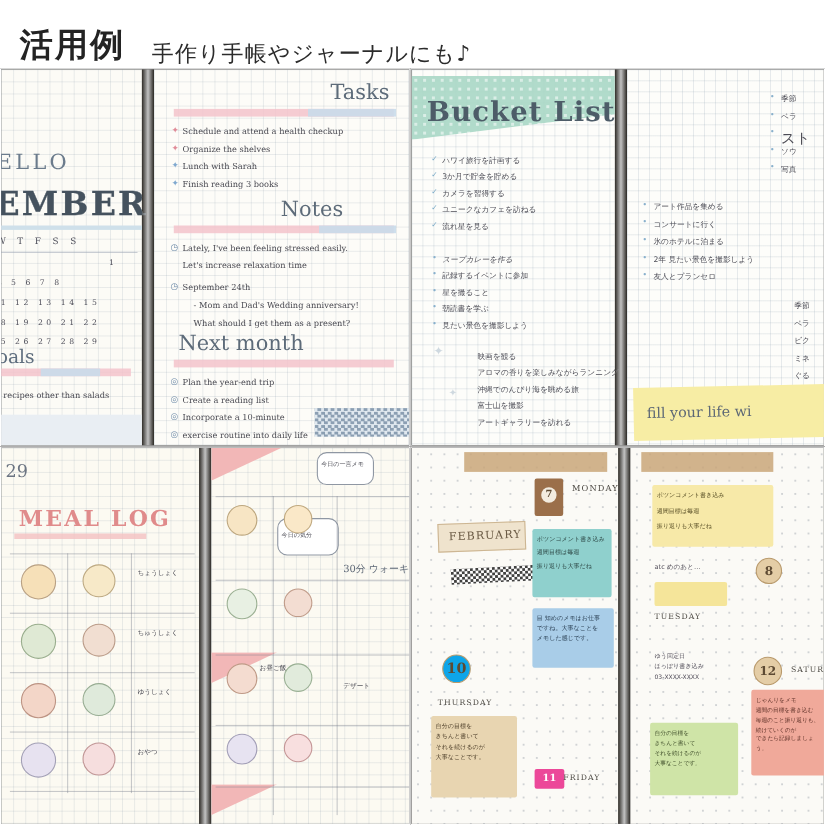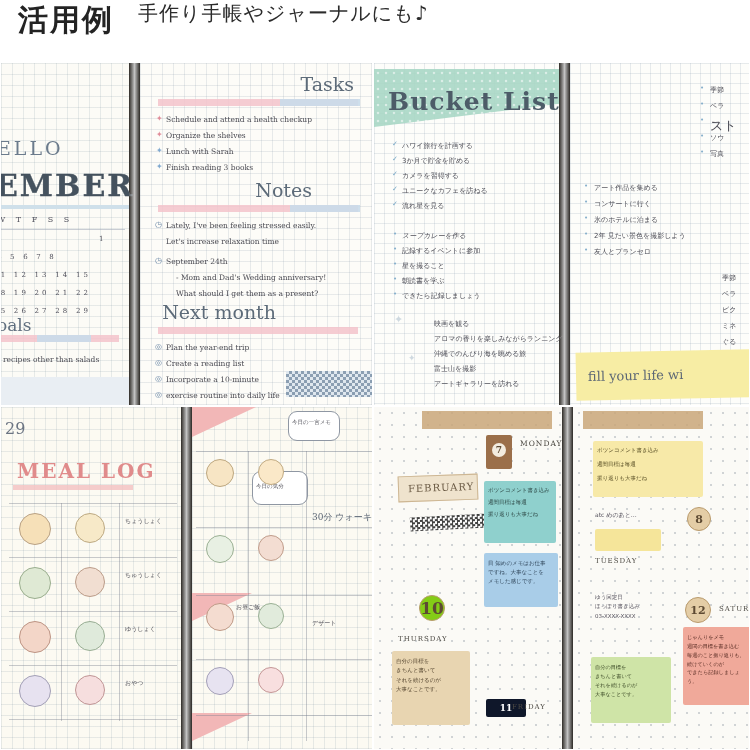--- a/index.html
+++ b/index.html
@@ -16,21 +16,21 @@
     background: #ffffff;
   }
 
   
   .header {
     position: absolute;
     left: 0; top: 0;
     width: 629px; height: 62px;
     background: #ffffff;
     display: flex;
-    align-items: flex-start;
+    align-items: flex-end;
     padding-left: 18px;
   }
   .header-title {
     font-size: 30px;
     font-weight: bold;
     color: #232323;
     letter-spacing: 2px;
     font-family: "DejaVu Sans", sans-serif;
   }
   .header-sub {
@@ -263,21 +263,21 @@
           <div class="bullet" style="left:18px; top:77px; font-size:7px; color:#78a9c7;">✓</div>
           <div class="bullet" style="left:18px; top:92px; font-size:7px; color:#78a9c7;">✓</div>
           <div class="bullet" style="left:18px; top:107px; font-size:7px; color:#78a9c7;">✓</div>
           <div class="bullet" style="left:18px; top:122px; font-size:7px; color:#78a9c7;">✓</div>
           <div class="bullet" style="left:18px; top:137px; font-size:7px; color:#78a9c7;">✓</div>
 
           <div class="jp" style="left:28px; top:168px; font-size:7px;font-style:italic;">スープカレーを作る</div>
           <div class="jp" style="left:28px; top:183px; font-size:7px;">記録するイベントに参加</div>
           <div class="jp" style="left:28px; top:198px; font-size:7px;">星を撮ること</div>
           <div class="jp" style="left:28px; top:213px; font-size:7px;">朝読書を学ぶ</div>
-          <div class="jp" style="left:28px; top:228px; font-size:7px;">できたら記録しましょう</div>
+          <div class="jp" style="left:28px; top:228px; font-size:7px;">見たい景色を撮影しよう</div>
           <div class="bullet" style="left:19px; top:167px; font-size:7px; color:#88b0cc;">•</div>
           <div class="bullet" style="left:19px; top:182px; font-size:7px; color:#88b0cc;">•</div>
           <div class="bullet" style="left:19px; top:197px; font-size:7px; color:#88b0cc;">•</div>
           <div class="bullet" style="left:19px; top:212px; font-size:7px; color:#88b0cc;">•</div>
           <div class="bullet" style="left:19px; top:227px; font-size:7px; color:#88b0cc;">•</div>
 
           <div class="jp" style="left:60px; top:256px; font-size:7px;">映画を観る</div>
           <div class="jp" style="left:60px; top:271px; font-size:7px;">アロマの香りを楽しみながらランニング</div>
           <div class="jp" style="left:60px; top:286px; font-size:7px;">沖縄でのんびり海を眺める旅</div>
           <div class="jp" style="left:60px; top:301px; font-size:7px;">富士山を撮影</div>
@@ -414,29 +414,29 @@
           <div class="card" style="left:110px; top:74px; width:72px; height:62px; background:#8fd0cd;"></div>
           <div class="jp" style="left:114px; top:80px; font-size:5.5px; color:#2f4a48;">ポツンコメント書き込み</div>
           <div class="jp" style="left:114px; top:92px; font-size:5.5px; color:#2f4a48;">週間目標は毎週</div>
           <div class="jp" style="left:114px; top:104px; font-size:5.5px; color:#2f4a48;">振り返りも大事だね</div>
 
           <div class="card" style="left:110px; top:146px; width:74px; height:54px; background:#a9cde8;"></div>
           <div class="jp" style="left:114px; top:152px; font-size:5.5px; color:#2d4256; white-space:pre-line; line-height:1.6;">目 知めのメモはお仕事
 ですね。大事なことを
 メモした感じです。</div>
 
-          <div class="num-badge" style="left:28px; top:188px; width:26px; height:26px; background:#84cc16; border:1.5px solid #b99a6c; font-size:17px;margin-left:17px;">10</div>
+          <div class="num-badge" style="left:28px; top:188px; width:26px; height:26px; background:#0ea5e9; border:1.5px solid #b99a6c; font-size:13px;">10</div>
           <div class="hw-title" style="left:24px; top:228px; font-size:7px; color:#4d4a44; letter-spacing:1px;">THURSDAY</div>
           <div class="card" style="left:18px; top:244px; width:78px; height:74px; background:#e8d5b1;"></div>
           <div class="jp" style="left:22px; top:250px; font-size:5.5px; color:#50412c; white-space:pre-line; line-height:1.7;">自分の目標を
 きちんと書いて
 それを続けるのが
 大事なことです。</div>
 
-          <div class="num-badge" style="left:112px; top:292px; width:40px; height:18px; border-radius:2px; background:#0f172a; color:#fff; font-size:9px;">11</div>
+          <div class="num-badge" style="left:112px; top:292px; width:27px; height:18px; border-radius:2px; background:#ec4899; color:#fff; font-size:9px;">11</div>
           <div class="hw-title" style="left:138px; top:296px; font-size:7px; color:#4d4a44; letter-spacing:1px;">FRIDAY</div>
         </div>
 
         <div class="gutter" style="left:188px;"></div>
 
         <div class="pg" style="left:199px; right:0; background:#fbfaf6;">
           <div class="dot-rule"></div>
 
           <div class="tape" style="left:10px; top:4px; width:120px; height:18px; background:#c9a679; opacity:.85;"></div>
 

